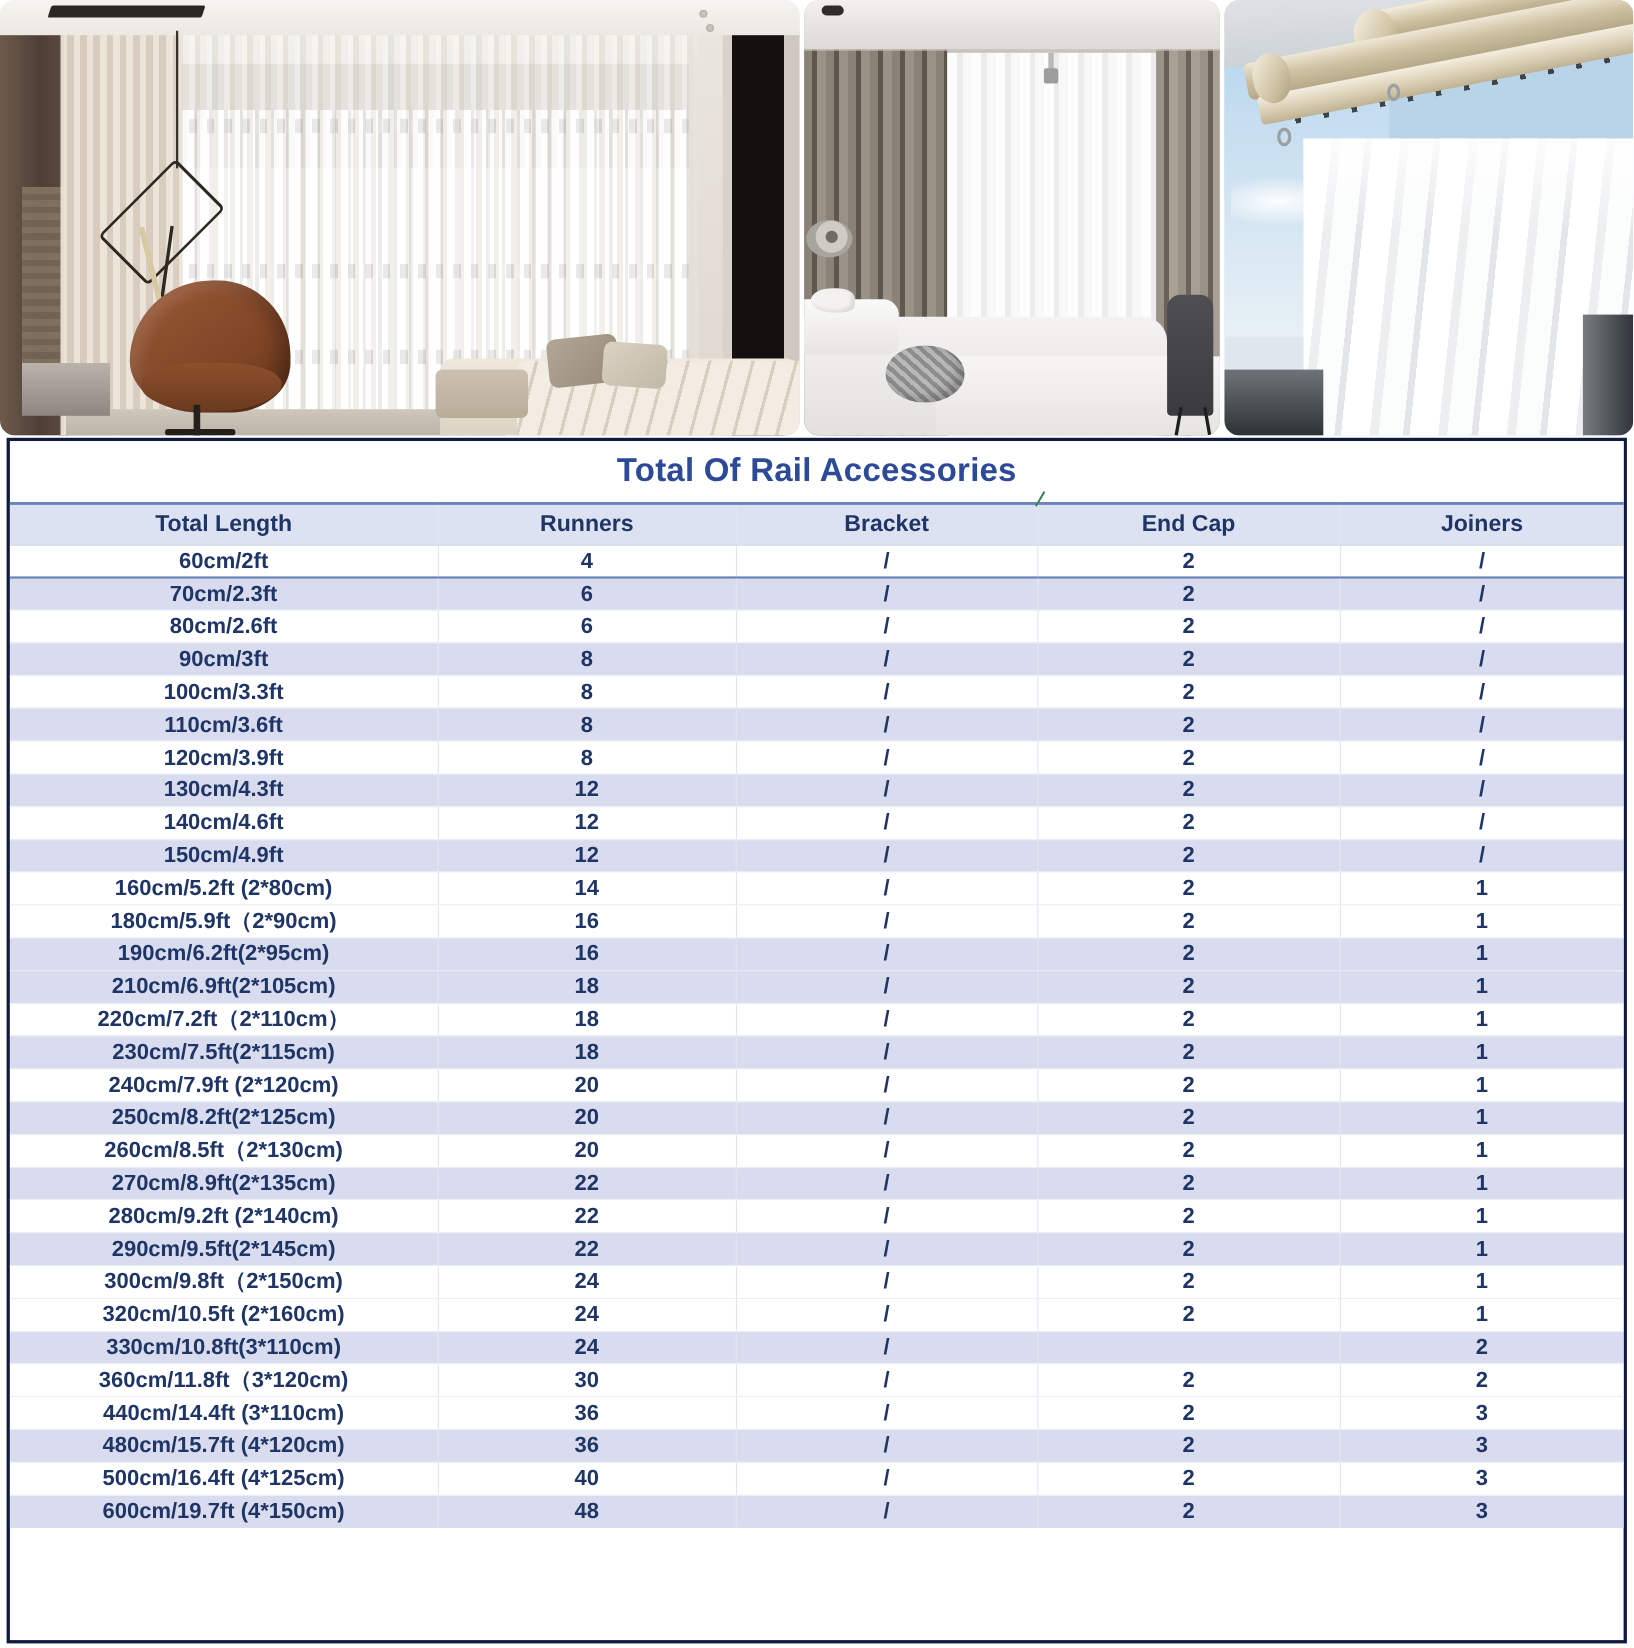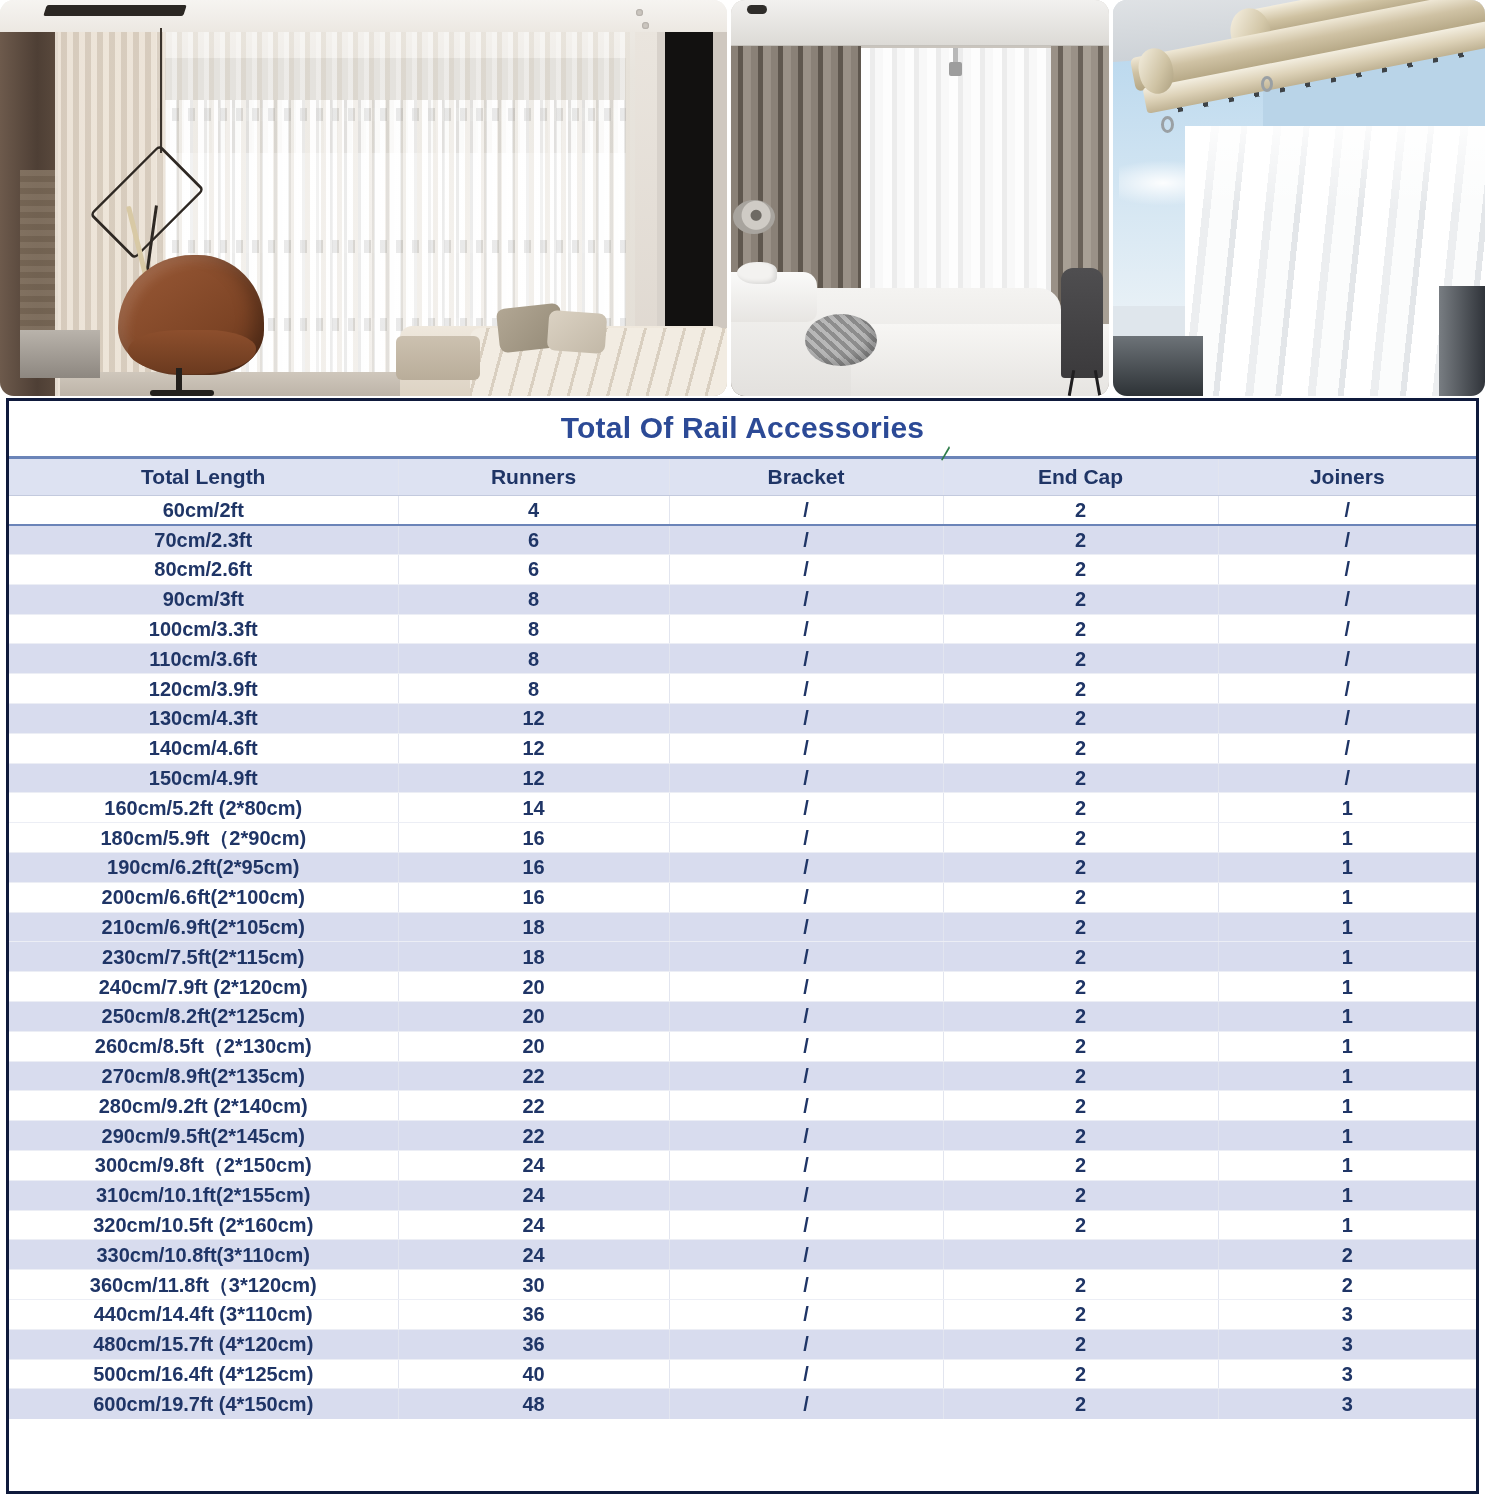--- a/index.html
+++ b/index.html
@@ -636,34 +636,34 @@
             <td>2</td>
             <td>1</td>
           </tr>
           <tr class="alt">
             <td>190cm/6.2ft(2*95cm)</td>
             <td>16</td>
             <td>/</td>
             <td>2</td>
             <td>1</td>
           </tr>
-          <tr class="plain">
-            <td>200cm/6.6ft(2*100cm)</td>
-            <td>16</td>
-            <td>/</td>
-            <td>2</td>
-            <td>1</td>
-          </tr>
           <tr class="alt">
             <td>210cm/6.9ft(2*105cm)</td>
             <td>18</td>
             <td>/</td>
             <td>2</td>
             <td>1</td>
           </tr>
+          <tr class="plain">
+            <td>220cm/7.2ft（2*110cm）</td>
+            <td>18</td>
+            <td>/</td>
+            <td>2</td>
+            <td>1</td>
+          </tr>
           <tr class="alt">
             <td>230cm/7.5ft(2*115cm)</td>
             <td>18</td>
             <td>/</td>
             <td>2</td>
             <td>1</td>
           </tr>
           <tr class="plain">
             <td>240cm/7.9ft (2*120cm)</td>
             <td>20</td>
@@ -701,27 +701,20 @@
           </tr>
           <tr class="alt">
             <td>290cm/9.5ft(2*145cm)</td>
             <td>22</td>
             <td>/</td>
             <td>2</td>
             <td>1</td>
           </tr>
           <tr class="plain">
             <td>300cm/9.8ft（2*150cm)</td>
-            <td>24</td>
-            <td>/</td>
-            <td>2</td>
-            <td>1</td>
-          </tr>
-          <tr class="alt">
-            <td>310cm/10.1ft(2*155cm)</td>
             <td>24</td>
             <td>/</td>
             <td>2</td>
             <td>1</td>
           </tr>
           <tr class="plain">
             <td>320cm/10.5ft (2*160cm)</td>
             <td>24</td>
             <td>/</td>
             <td>2</td>

